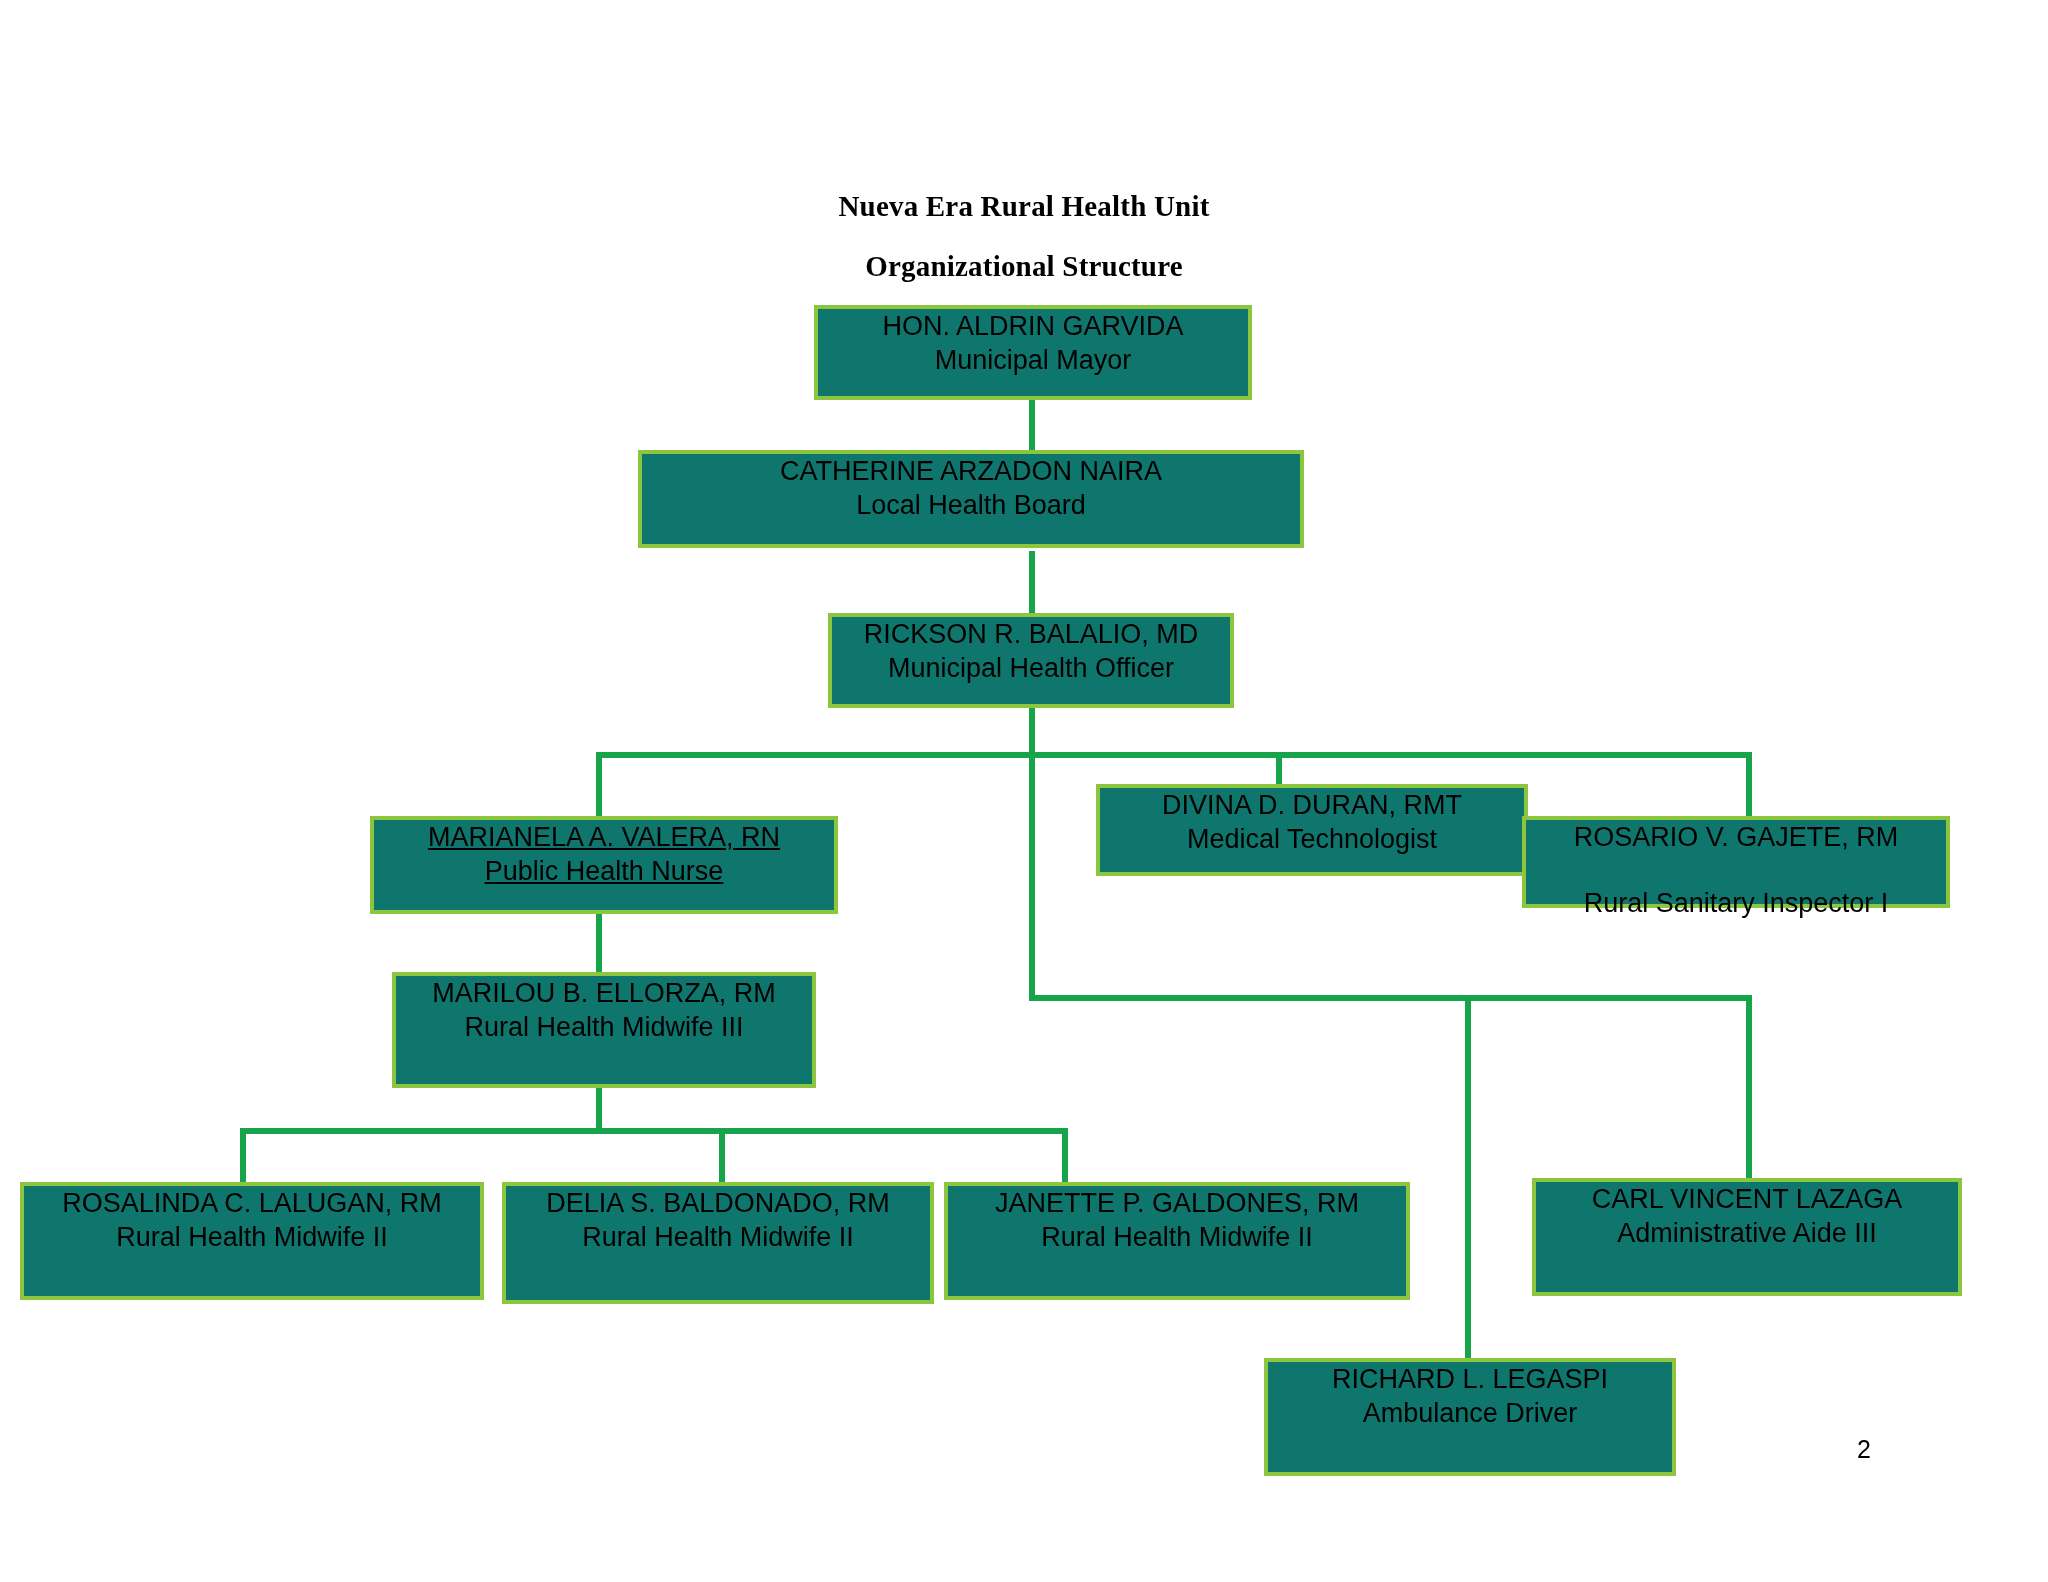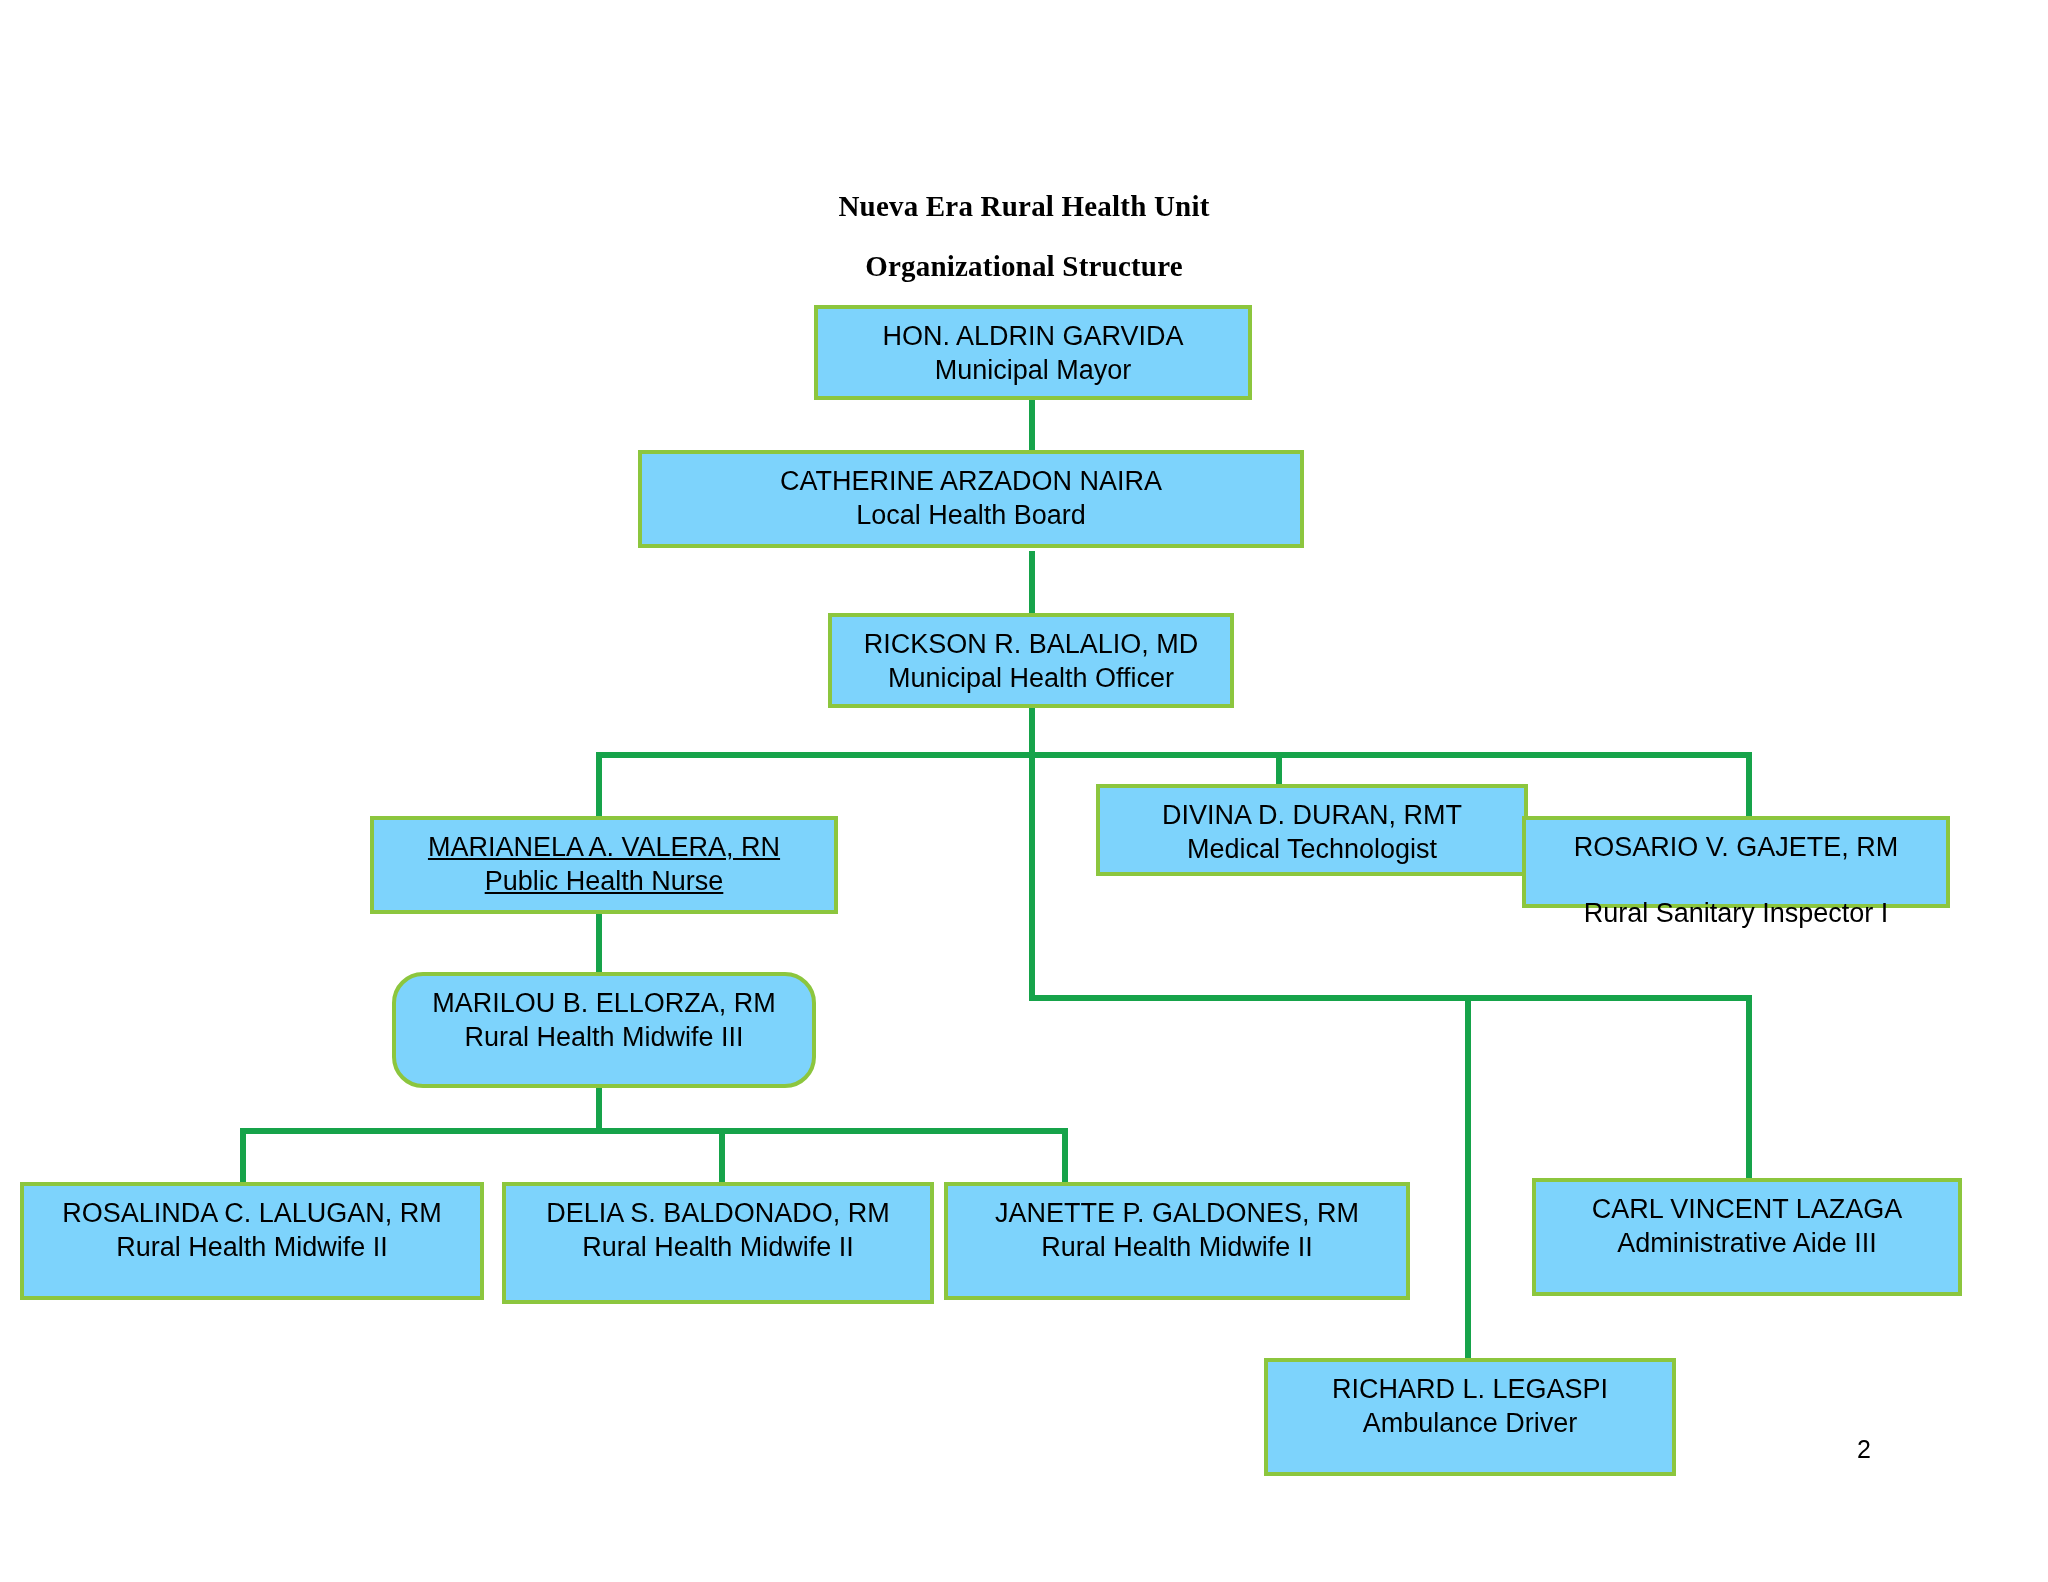--- a/index.html
+++ b/index.html
@@ -26,26 +26,25 @@
     color:#000000;
     white-space:nowrap;
   }
   #title-line1 { top:190px; font-size:29px; letter-spacing:0.2px; }
   #title-line2 { top:250px; font-size:29px; letter-spacing:0.2px; }
 
   
   .node {
     position:absolute;
     border:4px solid #8CC63E;
-    background:#7dd3fc;
+    background:#0f766e;
     display:flex;
     flex-direction:column;
     align-items:center;
     justify-content:flex-start;
-    padding-top:10px;
     z-index:5;
   }
   .node .nm {
     font-size:27px;
     line-height:34px;
     color:#000000;
     white-space:nowrap;
     text-align:center;
   }
   .node .ro {
@@ -137,21 +136,21 @@
   <div class="node" style="left:1096px; top:784px; width:432px; height:92px;">
     <div class="nm">DIVINA D. DURAN, RMT</div>
     <div class="ro">Medical Technologist</div>
   </div>
 
   <div class="node" style="left:1522px; top:816px; width:428px; height:92px;gap:32px;">
     <div class="nm">ROSARIO V. GAJETE, RM</div>
     <div class="ro">Rural Sanitary Inspector I</div>
   </div>
 
-  <div class="node" style="left:392px; top:972px; width:424px; height:116px;border-radius:31px;">
+  <div class="node" style="left:392px; top:972px; width:424px; height:116px;">
     <div class="nm">MARILOU B. ELLORZA, RM</div>
     <div class="ro">Rural Health Midwife III</div>
   </div>
 
   <div class="node" style="left:20px; top:1182px; width:464px; height:118px;">
     <div class="nm">ROSALINDA C. LALUGAN, RM</div>
     <div class="ro">Rural Health Midwife II</div>
   </div>
 
   <div class="node" style="left:502px; top:1182px; width:432px; height:122px;">

